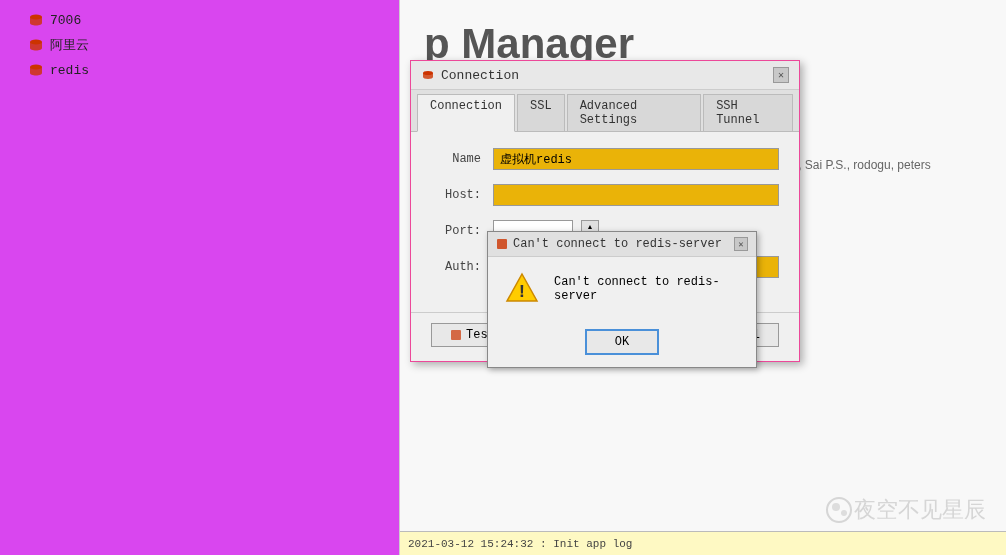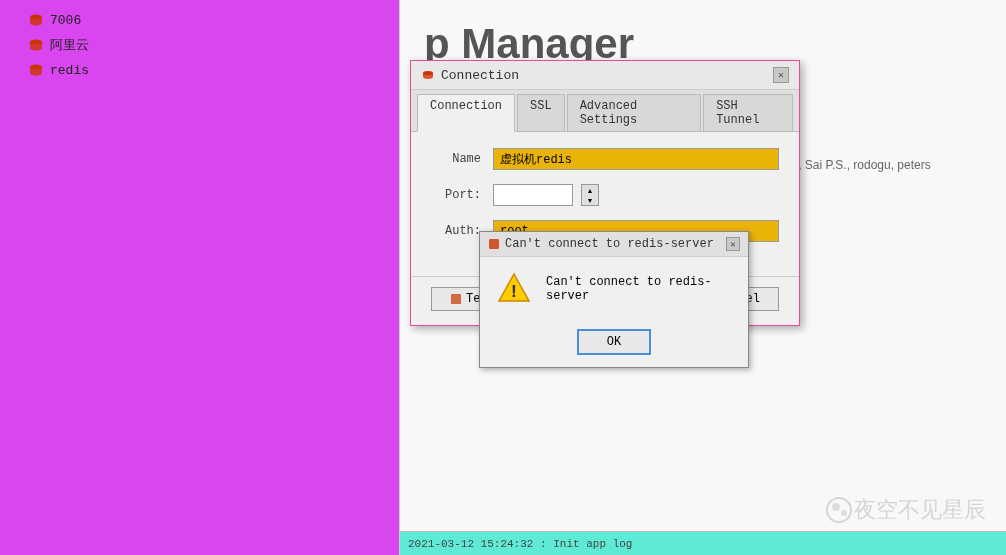--- a/index.html
+++ b/index.html
@@ -90,21 +90,21 @@
       line-height: 1.6;
     }
 
     
     .status-bar {
       position: absolute;
       bottom: 0;
       left: 0;
       right: 0;
       height: 24px;
-      background: #5eead4;
+      background: #fef9c3;
       border-top: 1px solid #bbb;
       display: flex;
       align-items: center;
       padding: 0 8px;
       font-size: 11px;
       color: #444;
       font-family: 'Courier New', Courier, monospace;
     }
 
     
@@ -274,21 +274,21 @@
     .btn-test {
       display: flex;
       align-items: center;
       gap: 4px;
     }
 
     
     .error-dialog {
       position: absolute;
       top: 170px;
-      left: 68px;
+      left: 76px;
       width: 270px;
       background: #f0f0f0;
       border: 1px solid #888;
       box-shadow: 2px 2px 6px rgba(0,0,0,0.3);
       z-index: 10;
     }
     .error-titlebar {
       background: #e0e0e0;
       border-bottom: 1px solid #ccc;
       padding: 5px 8px;
@@ -419,20 +419,24 @@
         <div class="dialog-tab">Advanced Settings</div>
         <div class="dialog-tab">SSH Tunnel</div>
       </div>
 
       <div class="dialog-body">
         <div class="form-row">
           <span class="form-label">Name</span>
           <input class="form-input" type="text" value="虚拟机redis" style="">
         </div>
         <div class="form-row">
+          <span class="form-label">Host:</span>
+          <input class="form-input" type="text" value="" style="">
+        </div>
+        <div class="form-row">
           <span class="form-label">Port:</span>
           <div class="port-row">
             <input class="port-input" type="text" value="" style="">
             <div class="port-spinner">
               <button class="port-spinner-btn">▲</button>
               <button class="port-spinner-btn">▼</button>
             </div>
           </div>
         </div>
         <div class="form-row">

